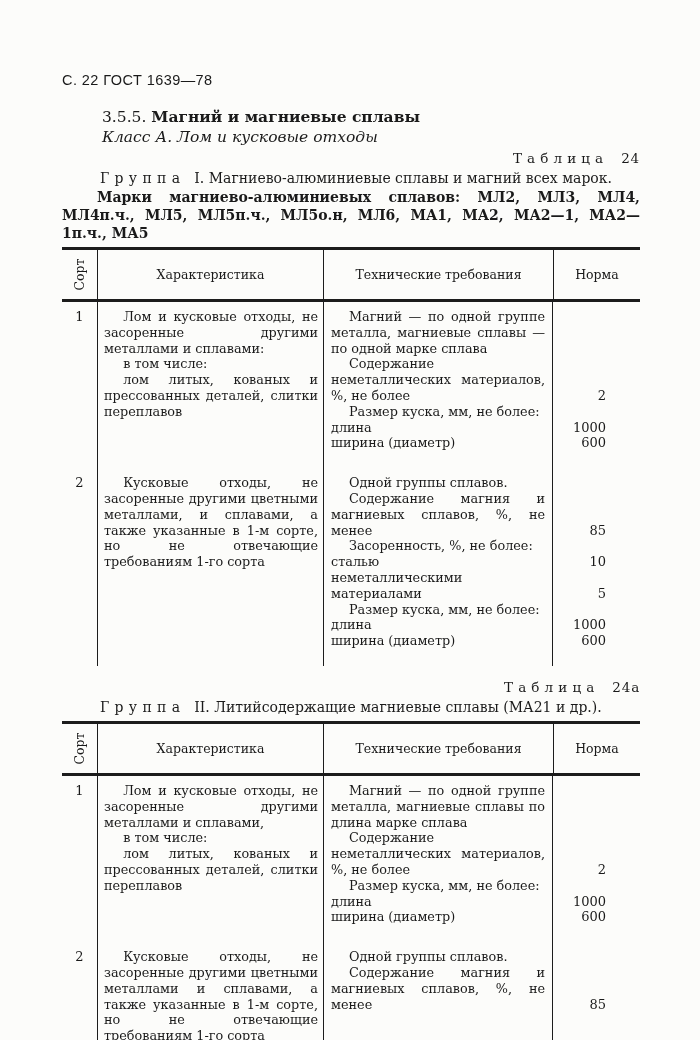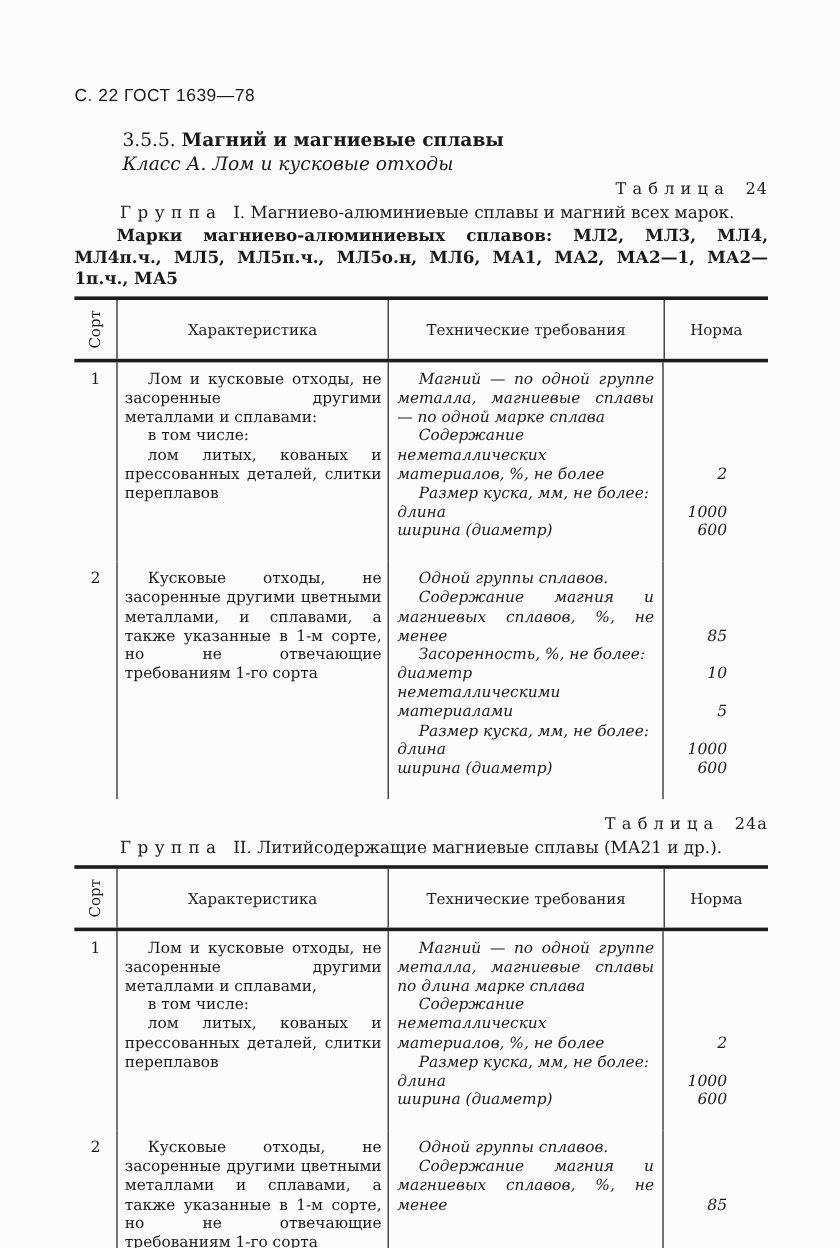--- a/index.html
+++ b/index.html
@@ -45,21 +45,21 @@
   .td-sort {
     border-right:1.4px solid #1c1c1c; text-align:center;
     padding-top:7px; font-size:13px;
   }
   .td-char {
     border-right:1.4px solid #1c1c1c;
     padding:7px 5px 17px 6px;
     font-size:12.8px; line-height:15.8px; text-align:justify;
   }
   .charp { text-indent:1.5em; }
-  .td-reqnorm { position:relative; padding:7px 0 17px 7px; font-size:12.8px; line-height:15.8px;font-style:italic; }
+  .td-reqnorm { position:relative; padding:7px 0 17px 7px; font-size:12.8px; line-height:15.8px; }
   .td-reqnorm::after {
     content:""; position:absolute; top:0; bottom:0; right:87px;
     border-right:1.4px solid #1c1c1c;
   }
   .req-item { display:flex; align-items:stretch; }
   .req-text { flex:1; padding-right:8px; text-align:justify; }
   .req-text.ind { text-indent:1.4em; }
   .req-norm {
     width:87px; display:flex; align-items:flex-end; justify-content:flex-end;
     padding-right:34px; font-size:13px;
@@ -149,21 +149,21 @@
                     <span>85</span>
                   </div>
                 </div>
                 <div class="req-item">
                   <div class="req-text ind">Засоренность, %, не более:</div>
                   <div class="req-norm">
                     <span></span>
                   </div>
                 </div>
                 <div class="req-item">
-                  <div class="req-text">диаметр</div>
+                  <div class="req-text">сталью</div>
                   <div class="req-norm">
                     <span>10</span>
                   </div>
                 </div>
                 <div class="req-item">
                   <div class="req-text">неметаллическими материалами</div>
                   <div class="req-norm">
                     <span>5</span>
                   </div>
                 </div>

